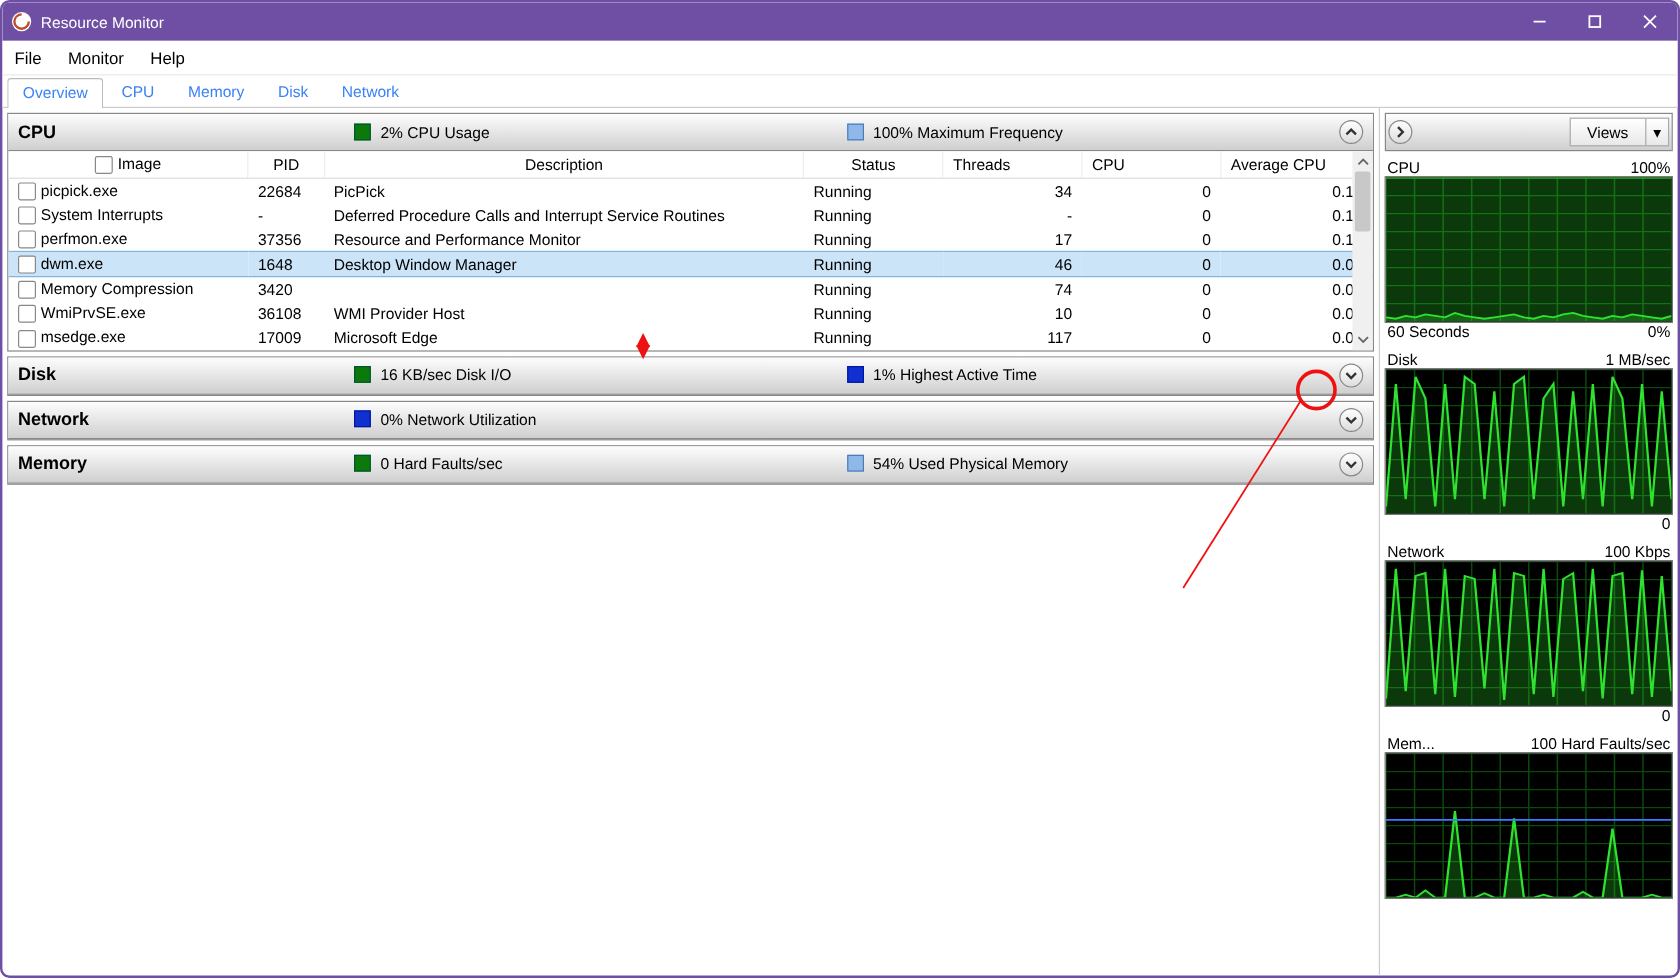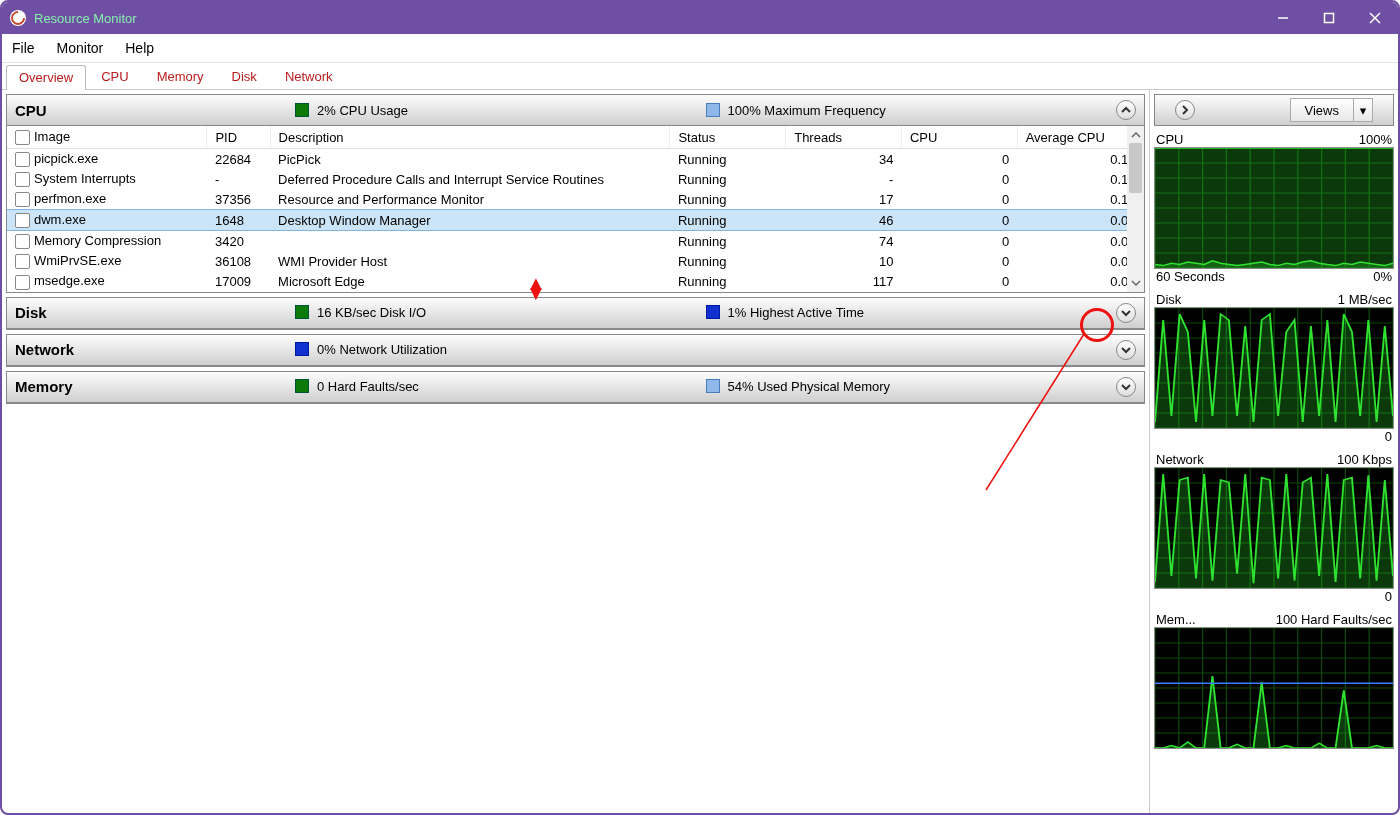--- a/index.html
+++ b/index.html
@@ -1,56 +1,56 @@
 <!DOCTYPE html>
 <html><head>
 <meta charset="utf-8">
 <style>
 html,body{margin:0;padding:0;font-family:"Segoe UI",Arial,sans-serif;font-size:13px;background:#fff;color:#000}
 .window{width:1400px;height:815px;border:2px solid #6e4fa3;border-radius:8px;overflow:hidden;box-sizing:border-box;position:relative;background:#fff}
-.titlebar{height:32px;background:#6e4fa3;display:flex;align-items:center;color:#86efac;font-size:13px}
+.titlebar{height:32px;background:#6e4fa3;display:flex;align-items:center;color:#ffffff;font-size:13px}
 .titlebar .tb-icon{width:16px;height:16px;margin:0 8px;border-radius:50%;background:#fff;display:flex;align-items:center;justify-content:center}
 .titlebar .tb-icon::after{content:"";width:10px;height:10px;border:2px solid #c14d2d;border-radius:50%;border-top-color:transparent;transform:rotate(45deg)}
 .titlebar .title{flex:0 0 auto}
 .titlebar .spacer{flex:1}
 .tb-btn{width:46px;height:32px;display:flex;align-items:center;justify-content:center;color:#fff}
 .tb-btn svg{width:12px;height:12px;stroke:#fff;stroke-width:1.5;fill:none}
 .menubar{height:28px;display:flex;align-items:center;padding:0 6px;gap:14px;font-size:14px;background:#fff;border-bottom:1px solid #e5e5e5}
 .menubar .mitem{padding:2px 4px}
 .menubar .mitem span{border-bottom:1px solid transparent}
 .menubar .mitem .ul{}
 .tabs{height:26px;display:flex;align-items:flex-end;padding:0 4px;background:#fff;border-bottom:1px solid #ccc}
-.tab{padding:4px 12px 5px;font-size:13px;color:#b91c1c;border:1px solid transparent;border-bottom:none;margin-right:2px}
+.tab{padding:4px 12px 5px;font-size:13px;color:#3b82f6;border:1px solid transparent;border-bottom:none;margin-right:2px}
 .tab.active{border-color:#bbb;background:#fff;border-radius:3px 3px 0 0;position:relative;top:1px}
 .body{display:flex;height:calc(100% - 32px - 28px - 26px)}
 .main{flex:1;overflow:auto;padding:4px;border-right:1px solid #ccc;position:relative}
 .section{border:1px solid #888;margin-bottom:4px;background:#fff}
 .sec-head{height:30px;background:linear-gradient(#fdfdfd,#cfcfcf);display:flex;align-items:center;padding:0 8px;border-bottom:1px solid #888}
 .sec-title{font-weight:700;font-size:15px;flex:0 0 280px}
 .stat{display:flex;align-items:flex-start;gap:8px;flex:1}
 .sq{width:12px;height:12px;border:1px solid #0a0}
 .sq.green{background:#0b7a0b;border-color:#053}
 .sq.lime{background:#2fd22f;border-color:#0a0}
 .sq.blue{background:#1030d0;border-color:#0018a0}
 .sq.lblue{background:#8fb8e8;border-color:#4a7db8}
 .chev{width:18px;height:18px;border:1px solid #888;border-radius:50%;background:linear-gradient(#fff,#ddd);display:flex;align-items:center;justify-content:center}
 .chev svg{width:10px;height:10px;stroke:#333;stroke-width:2;fill:none}
 table{width:100%;border-collapse:collapse;font-size:13px}
-th{text-align:left;font-weight:400;padding:3px 8px;border-bottom:1px solid #ddd;border-right:1px solid #eee;background:#fff;white-space:nowrap}
+th{text-align:center;font-weight:400;padding:3px 8px;border-bottom:1px solid #ddd;border-right:1px solid #eee;background:#fff;white-space:nowrap}
 th.r{text-align:left}
 td{padding:2px 8px;border:none;white-space:nowrap}
 td.r{text-align:right}
 tr.sel td{background:#cce4f7;border-top:1px solid #7fb5e0;border-bottom:1px solid #7fb5e0}
 .chk{display:inline-block;width:13px;height:13px;border:1px solid #888;border-radius:2px;vertical-align:middle;margin-right:4px;background:#fff}
 .tbl-wrap{max-height:178px;overflow:hidden;position:relative}
 .tbl-scroll{position:absolute;right:0;top:0;bottom:0;width:17px;background:#f0f0f0}
 .tbl-scroll .up,.tbl-scroll .dn{height:17px;display:flex;align-items:center;justify-content:center}
 .tbl-scroll .thumb{position:absolute;top:17px;left:2px;right:2px;height:50px;background:#c8c8c8;border-radius:2px}
 .side{width:240px;flex:0 0 240px;padding:4px;overflow:auto}
-.side-top{height:30px;background:linear-gradient(#fdfdfd,#cfcfcf);border:1px solid #888;display:flex;align-items:center;padding:0 20px;gap:8px;margin-bottom:6px}
+.side-top{height:30px;background:linear-gradient(#fdfdfd,#cfcfcf);border:1px solid #888;display:flex;align-items:center;padding:0 2px;gap:8px;margin-bottom:6px}
 .views-btn{margin-left:auto;display:flex;align-items:center;border:1px solid #aaa;background:linear-gradient(#fff,#e8e8e8);height:22px}
 .views-btn .lbl{padding:0 14px;font-size:13px}
 .views-btn .dd{width:18px;border-left:1px solid #aaa;height:100%;display:flex;align-items:center;justify-content:center}
 .chart{margin-bottom:8px}
 .chart .chead{display:flex;justify-content:space-between;font-size:13px;padding:0 2px}
 .chart .cbox{height:120px;border:1px solid #888;background:#000;position:relative;overflow:hidden}
 .chart .cfoot{display:flex;justify-content:space-between;font-size:13px;padding:0 2px}
 .grid line{stroke:#0a4a0a;stroke-width:1}
 .trace{stroke:#2fe22f;stroke-width:1.5;fill:none}
 .trace-fill{fill:rgba(47,226,47,0.25);stroke:none}

